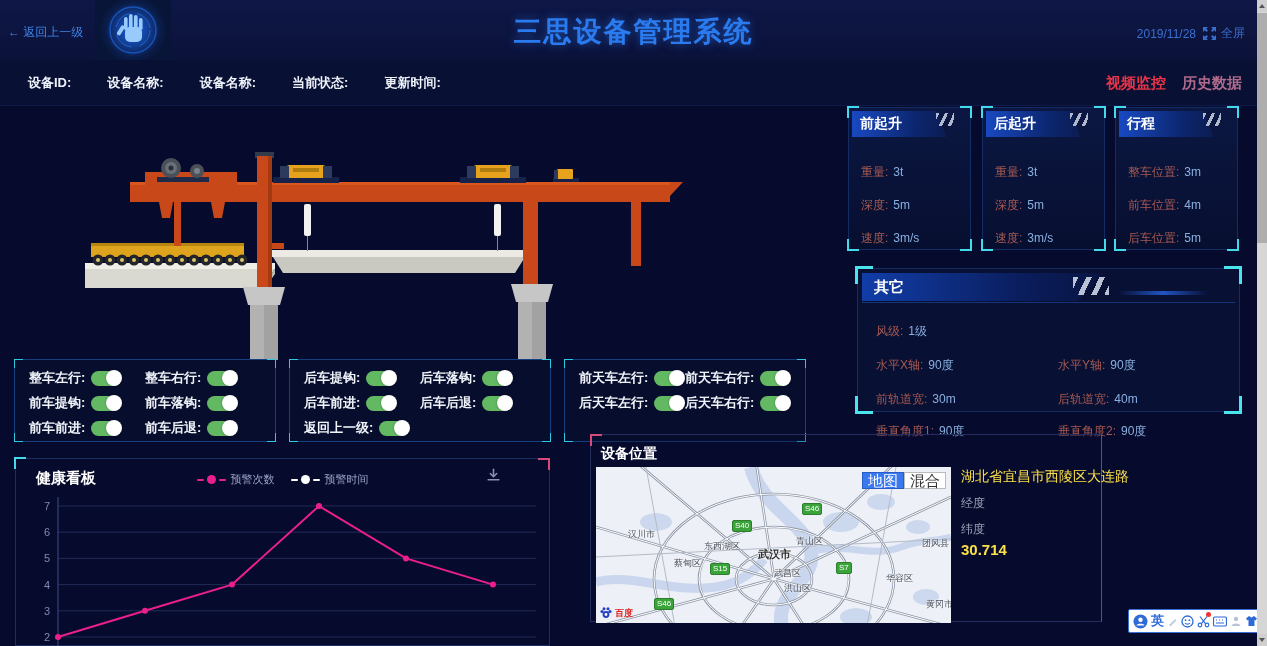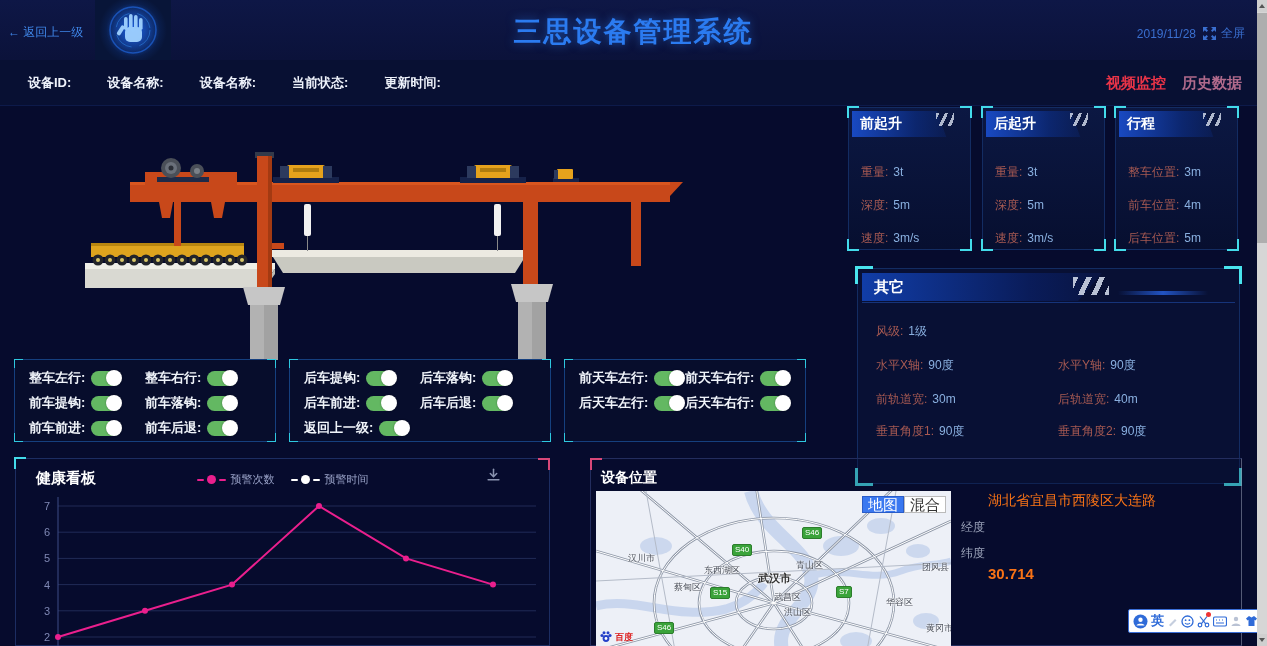--- a/index.html
+++ b/index.html
@@ -59,21 +59,21 @@
   .stat-head { position:relative; height:26px; margin:3px;
     background:linear-gradient(90deg, rgba(27,82,216,.85), rgba(12,42,122,.8) 55%, rgba(10,26,90,0) 100%);
     clip-path:polygon(0 0,74% 0,82% 100%,0 100%); }
   .stat-title { position:absolute; left:8px; top:4px; font-size:14px; font-weight:bold; color:#fff; }
   .slashes { position:absolute; right:16px; top:5px; width:18px; height:13px;
     background:repeating-linear-gradient(115deg,#cdd5e6 0 3px, transparent 3px 8px); opacity:.85; }
   .stat-row { position:absolute; left:12px; font-size:12px; white-space:nowrap; }
   .stat-label { color:#a85a52; }
   .stat-value { color:#8ab0e0; margin-left:5px; }
   
-  .other-panel { position:absolute; left:857px; top:268px; width:383px; height:216px;
+  .other-panel { position:absolute; left:857px; top:268px; width:383px; height:144px;
     background:rgba(10,22,60,.5); border:1px solid #132c62; }
   .other-head { position:relative; height:34px; }
   .other-tab { position:absolute; left:4px; top:4px; width:240px; height:28px;
     background:linear-gradient(90deg, rgba(18,66,180,.9), rgba(10,30,96,.85) 70%, rgba(10,30,96,.3));
     clip-path:polygon(0 0,100% 0,90% 100%,0 100%); }
   .other-title { position:absolute; left:16px; top:9px; font-size:15px; font-weight:bold; color:#fff; }
   .other-slashes { position:absolute; left:215px; top:8px; width:36px; height:18px;
     background:repeating-linear-gradient(115deg,#cdd5e6 0 5px, transparent 5px 12px); opacity:.9; }
   .other-line { position:absolute; left:4px; right:4px; top:33px; height:1px; background:#16347a; }
   .other-streak { position:absolute; left:260px; top:22px; width:90px; height:4px;
@@ -95,36 +95,36 @@
   .panel-title { position:absolute; left:20px; top:10px; font-size:15px; font-weight:bold; color:#fff; }
   .legend { position:absolute; left:50%; top:13px; transform:translateX(-50%);
     display:flex; gap:16px; align-items:center; }
   .legend-item { display:flex; align-items:center; gap:3px; cursor:pointer; }
   .leg-line { width:7px; height:2px; border-radius:1px; }
   .leg-dot { width:9px; height:9px; border-radius:50%; }
   .legend-text { font-size:11px; color:#9aa3c8; margin-left:2px; }
   .download-btn { position:absolute; right:48px; top:8px; cursor:pointer; }
   #health-chart { position:absolute; left:0; top:0; }
   
-  .loc-panel { position:absolute; left:590px; top:458px; width:652px; height:188px;
+  .loc-panel { position:absolute; left:590px; top:434px; width:512px; height:188px;
     border:1px solid #232d5e; border-right:1px solid rgba(150,156,178,.55); background:rgba(7,12,46,.3); }
   .loc-title { position:absolute; left:10px; top:10px; font-size:14px; font-weight:bold; color:#fff; }
   .map-box { position:absolute; left:5px; top:32px; width:355px; height:156px; overflow:hidden; background:#edf0f7; }
   .map-label { position:absolute; font-size:9px; color:#4a4f5a; text-shadow:0 0 2px #fff,0 0 2px #fff; white-space:nowrap; }
   .map-label.city { font-size:11px; font-weight:bold; color:#333; }
   .road-badge { position:absolute; font-size:8px; color:#fff; background:#3aa33a; border:1px solid #2c7d2c;
     border-radius:2px; padding:0 2px; line-height:10px; }
   .map-btns { position:absolute; right:5px; top:5px; display:flex; font-size:15px; line-height:15px; }
   .map-btn-map { background:#3a78f0; color:#fff; padding:0 5px; border:1px solid #2a5cc8; cursor:pointer; }
   .map-btn-mix { background:#fff; color:#333; padding:0 5px; border:1px solid #bbb; cursor:pointer; }
   .baidu-logo { position:absolute; left:3px; top:139px; display:flex; align-items:center; gap:2px; }
   .baidu-logo-text { font-size:9px; color:#d22; font-weight:bold; }
   .loc-info { position:absolute; left:370px; top:30px; width:240px; }
   .loc-row-label { font-size:12px; color:#9aa2b8; margin-top:9px; }
-  .loc-row-value { font-size:14px; color:#f97316; margin-top:3px;margin-left:27px; }
+  .loc-row-value { font-size:14px; color:#fde047; margin-top:3px; }
   .loc-row-value.num { font-weight:bold; font-size:15px; }
   
   .ime-bar { position:absolute; left:1128px; top:609px; width:136px; height:24px; background:#fff;
     border:1px solid #3a6fd8; border-radius:2px; display:flex; align-items:center; gap:3px; padding:0 4px; }
   .ime-ico { position:relative; width:15px; height:16px; display:flex; align-items:center; justify-content:center; cursor:pointer; }
   .ime-lang { font-size:13px; font-weight:bold; color:#2f6bd8; cursor:pointer; }
   .red-dot { position:absolute; right:-1px; top:-1px; width:5px; height:5px; border-radius:50%; background:#e33; }
   
   .scrollbar { position:absolute; right:0; top:0; width:10px; height:646px; background:#d6d6d6; }
   .sb-btn { position:absolute; left:0; width:10px; height:12px; background:#cfcfcf; display:flex;

